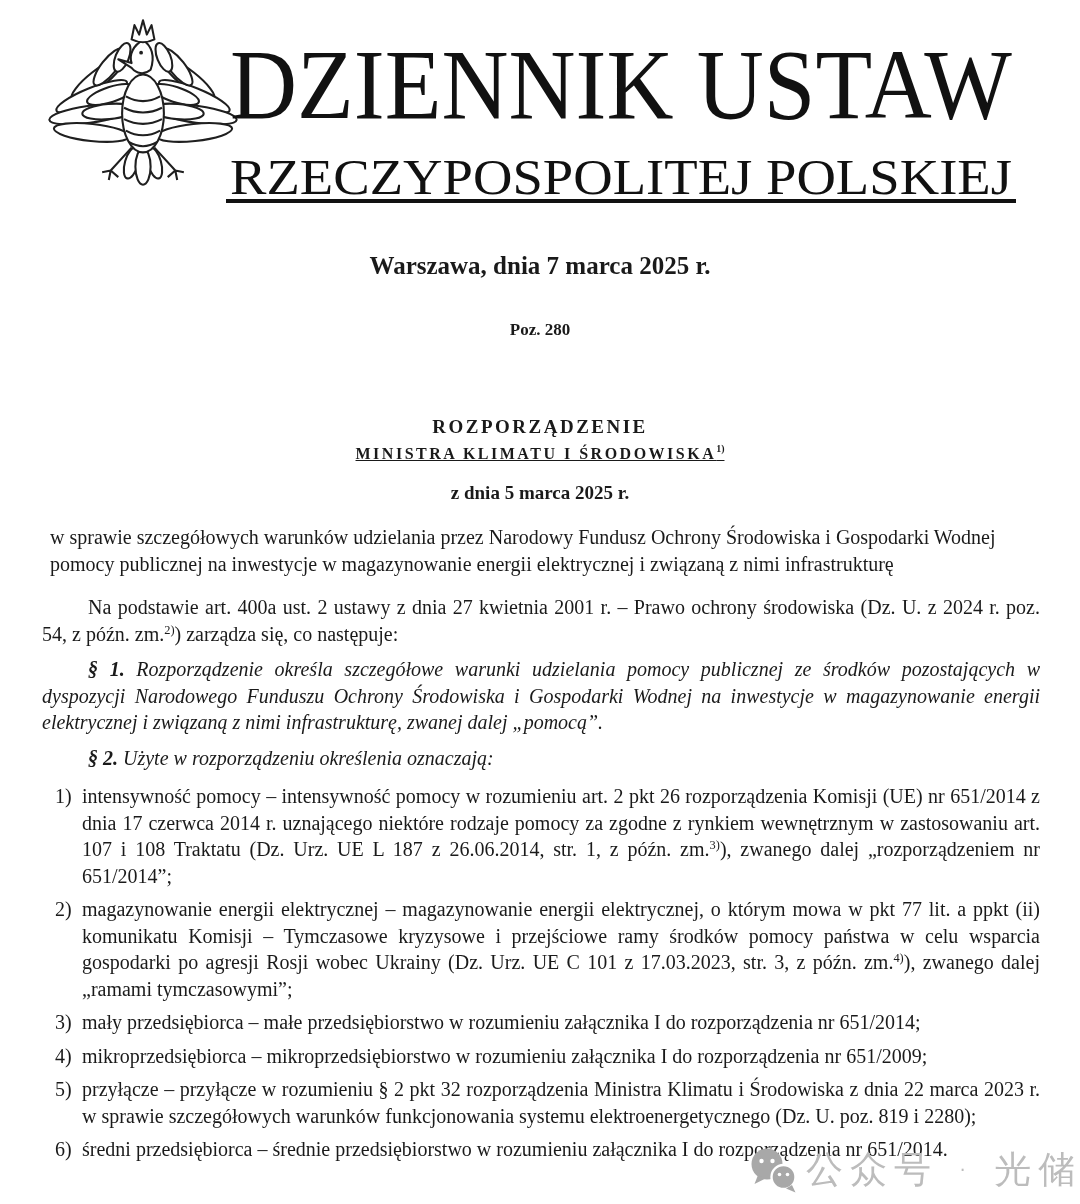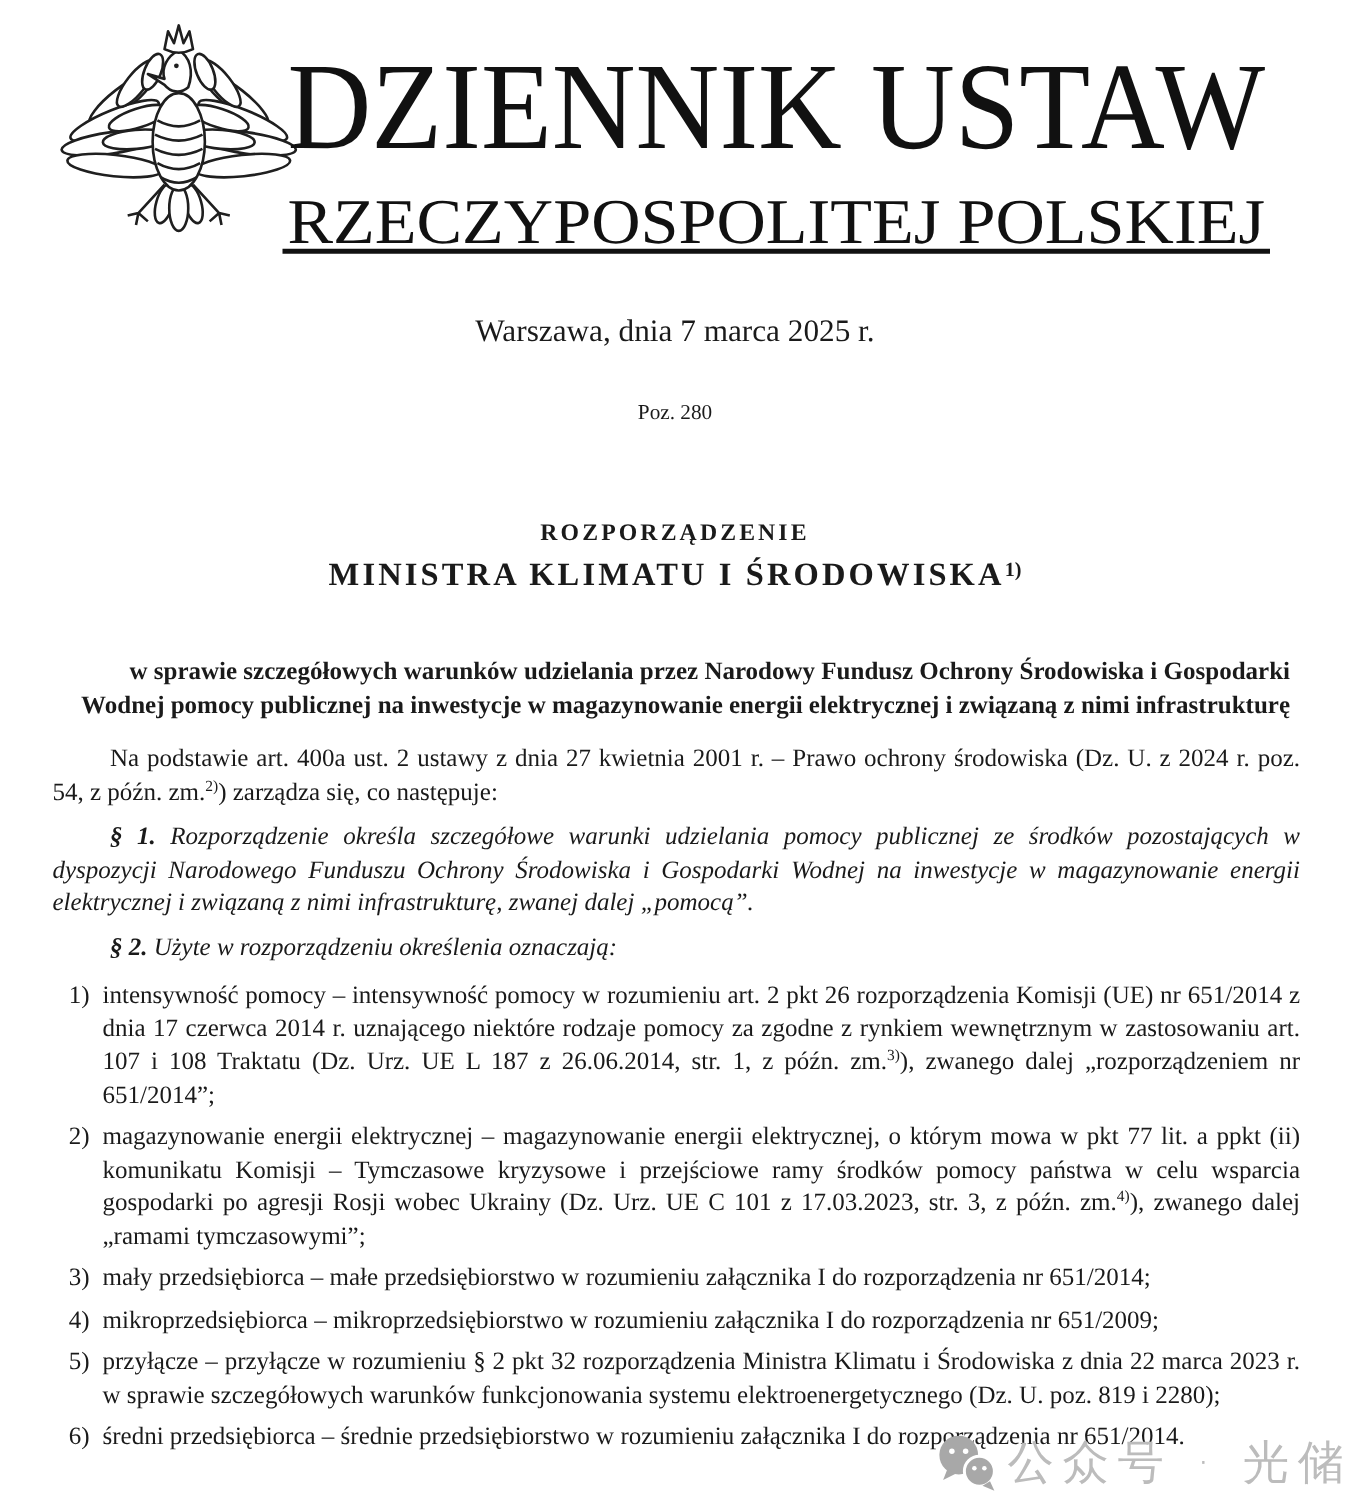--- a/index.html
+++ b/index.html
@@ -16,37 +16,37 @@
   
   .masthead { position:absolute; top:0; left:0; width:1080px; height:212px;padding-left:40px; }
   .emblem { position:absolute; left:48px; top:12px; width:190px; height:182px; }
   .masthead-titles { position:absolute; left:226px; top:18px; width:790px; }
   .masthead-rule {
     position:absolute; left:226px; top:199px; width:790px; height:4px;
     background:#111111;
   }
 
   
-  .center-line { position:absolute; left:0; width:1080px; text-align:center; }
+  .center-line { position:absolute; left:0; width:1080px; text-align:center;font-weight:bold; }
   .dateline { top:252px; font-size:25px; }
   .poz      { top:320px; font-size:17px; }
 
   .act-type   { top:416px; font-size:19px; font-weight:bold; letter-spacing:2.5px; }
-  .act-issuer { top:445px; font-size:26px; font-weight:bold; letter-spacing:2.5px; }
+  .act-issuer { top:445px; font-size:16px; font-weight:bold; letter-spacing:2.5px;text-decoration:underline; }
   .act-date   { top:482px; font-size:19px; }
 
   sup.fn { font-size:0.62em; line-height:0; vertical-align:7px; letter-spacing:0; }
 
   
   .body-flow {
     position:absolute; top:524px; left:42px; width:998px;
     font-size:20px; line-height:26.5px;
   }
   .act-subject {
-    font-weight:bold; text-align:right;
+    font-weight:normal; text-align:left;
     line-height:27px; margin:0 8px;
   }
   .para {
     margin-top:16px;
     text-align:justify;
     text-indent:46px;
   }
   .para.tight { margin-top:9px;font-style:italic; }
 
   .definitions { margin-top:12px; list-style:none; }
@@ -125,20 +125,21 @@
     </div>
 
     <div class="masthead-rule"></div>
   </header>
 
   <div class="center-line dateline">Warszawa, dnia 7 marca 2025 r.</div>
   <div class="center-line poz">Poz. 280</div>
 
   <div class="center-line act-type">ROZPORZĄDZENIE</div>
   <div class="center-line act-issuer"><span>MINISTRA KLIMATU I ŚRODOWISKA</span><sup class="fn">1)</sup></div>
+  <div class="center-line act-date">z dnia 5 marca 2025 r.</div>
 
   <main class="body-flow">
 
     <div class="act-subject">w sprawie szczegółowych warunków udzielania przez Narodowy Fundusz Ochrony Środowiska i Gospodarki Wodnej pomocy publicznej na inwestycje w magazynowanie energii elektrycznej i związaną z nimi infrastrukturę</div>
 
     <p class="para"><span>Na podstawie art. 400a ust. 2 ustawy z dnia 27 kwietnia 2001 r. – Prawo ochrony środowiska (Dz. U. z 2024 r. poz. 54, z późn. zm.</span><sup class="fn">2)</sup><span>) zarządza się, co następuje:</span></p>
 
     <p class="para tight"><b>§ 1.</b><span> Rozporządzenie określa szczegółowe warunki udzielania pomocy publicznej ze środków pozostających w dyspozycji Narodowego Funduszu Ochrony Środowiska i Gospodarki Wodnej na inwestycje w magazynowanie energii elektrycznej i związaną z nimi infrastrukturę, zwanej dalej „pomocą”.</span></p>
 
     <p class="para tight"><b>§ 2.</b><span> Użyte w rozporządzeniu określenia oznaczają:</span></p>

